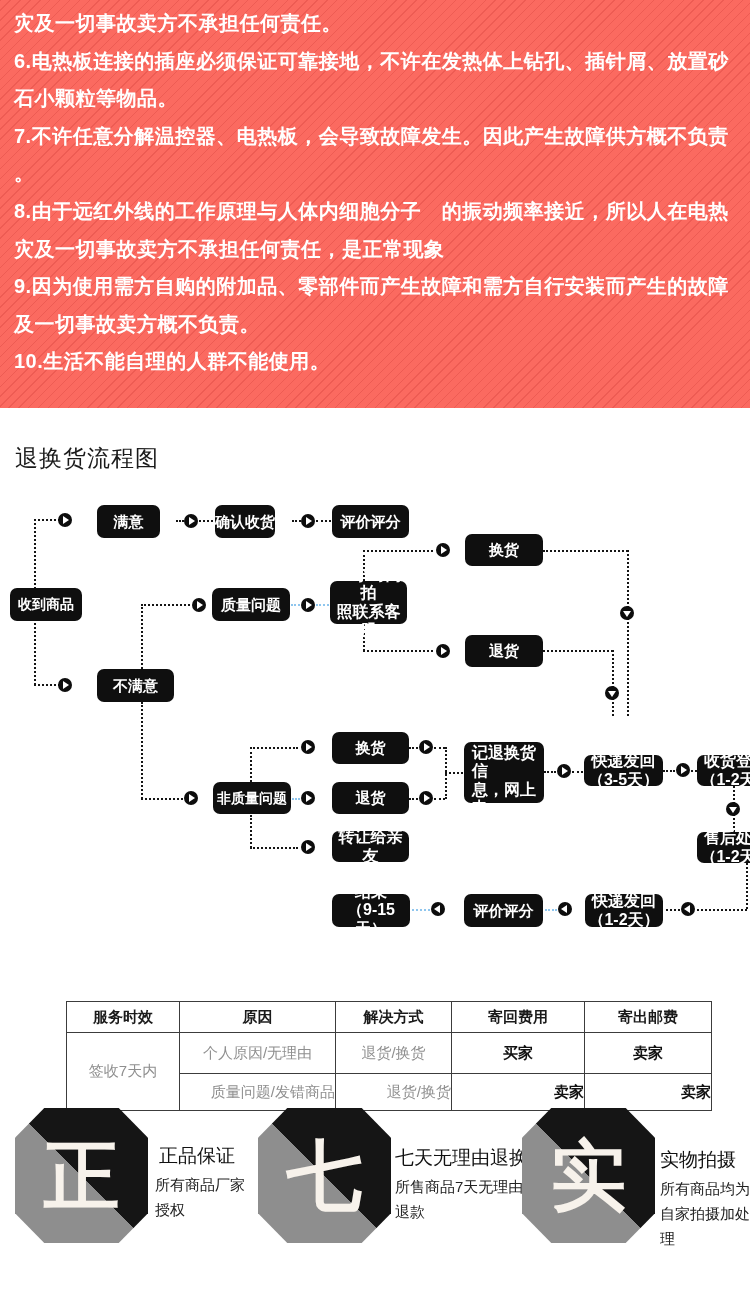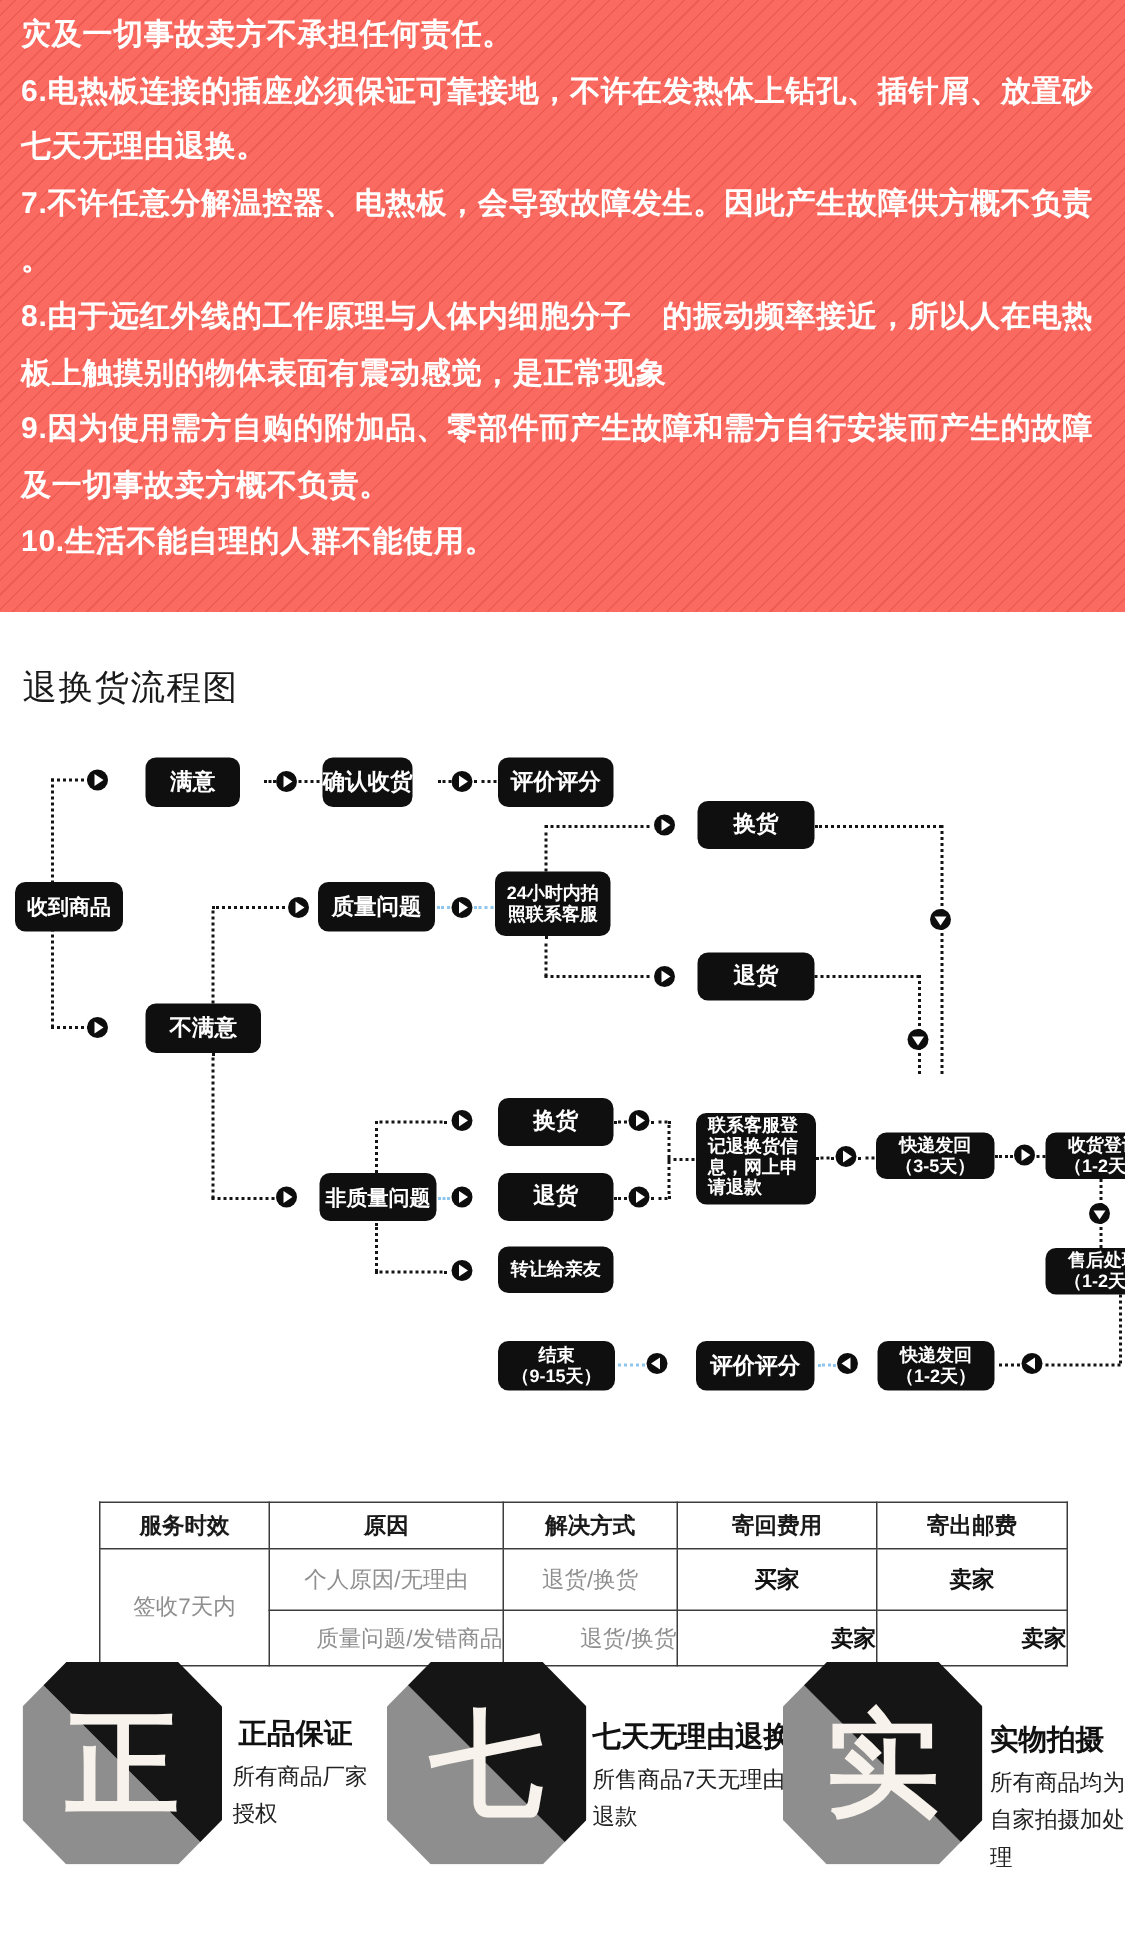--- a/index.html
+++ b/index.html
@@ -19,21 +19,21 @@
 
   
   .fc-title{position:absolute;left:15px;top:443px;font-size:23px;color:#1a1a1a;letter-spacing:1px;}
   .flow{position:absolute;left:0;top:490px;width:750px;height:460px;}
   .node{
     position:absolute;background:#0f0f0f;color:#fff;border-radius:7px;
     display:flex;align-items:center;justify-content:center;text-align:center;
     font-weight:bold;font-size:15px;line-height:1.15;white-space:pre-line;
     box-sizing:border-box;
   }
-  .node.small{font-size:12px;}
+  .node.small{font-size:16px;}
   .node.left{justify-content:flex-start;text-align:left;padding-left:8px;font-family:Liberation Mono, monospace;}
   .dl{position:absolute;}
   .dl.h{border-top:2px dotted #141414;}
   .dl.v{border-left:2px dotted #141414;}
   .dl.lb{border-color:#8fc6ee;}
   .mk{position:absolute;width:14px;height:14px;border-radius:50%;background:#0d0d0d;
       display:flex;align-items:center;justify-content:center;}
   .mk i{display:block;width:0;height:0;}
   .mk.r i{border-top:4px solid transparent;border-bottom:4px solid transparent;border-left:6px solid #fff;margin-left:2px;}
   .mk.l i{border-top:4px solid transparent;border-bottom:4px solid transparent;border-right:6px solid #fff;margin-right:2px;}
@@ -51,36 +51,36 @@
 
   
   .octagon{
     position:absolute;width:133px;height:135px;
     clip-path:polygon(22% 0,78% 0,100% 22%,100% 78%,78% 100%,22% 100%,0 78%,0 22%);
     background:linear-gradient(45deg,#8e8e8e 49.7%,#151515 50%);
     display:flex;align-items:center;justify-content:center;
   }
   .octagon .bchar{color:#f7f2eb;font-size:76px;font-weight:bold;
     font-family:"DejaVu Serif","Liberation Serif",serif;line-height:1;}
-  .badge-title{position:absolute;font-size:19px;font-weight:700;color:#111;white-space:nowrap;}
+  .badge-title{position:absolute;font-size:19px;font-weight:400;color:#111;white-space:nowrap;}
   .badge-sub{position:absolute;font-size:15px;color:#222;line-height:25px;white-space:pre-line;}
 </style>
 </head>
 <body>
 
 <div class="canvas">
 
   <div class="warning">
     <div class="wline">灾及一切事故卖方不承担任何责任。</div>
     <div class="wline">6.电热板连接的插座必须保证可靠接地，不许在发热体上钻孔、插针屑、放置砂</div>
-    <div class="wline">七天无理由退换。</div>
+    <div class="wline">石小颗粒等物品。</div>
     <div class="wline">7.不许任意分解温控器、电热板，会导致故障发生。因此产生故障供方概不负责</div>
     <div class="wline">。</div>
     <div class="wline">8.由于远红外线的工作原理与人体内细胞分子　的振动频率接近，所以人在电热</div>
-    <div class="wline">板上触摸别的物体表面有震动感觉，是正常现象</div>
+    <div class="wline">灾及一切事故卖方不承担任何责任，是正常现象</div>
     <div class="wline">9.因为使用需方自购的附加品、零部件而产生故障和需方自行安装而产生的故障</div>
     <div class="wline">及一切事故卖方概不负责。</div>
     <div class="wline">10.生活不能自理的人群不能使用。</div>
   </div>
 
   <div class="fc-title">退换货流程图</div>
 
   <div class="flow">
 
     <div class="dl v" style="left:34px;top:29px;height:166px"></div>

